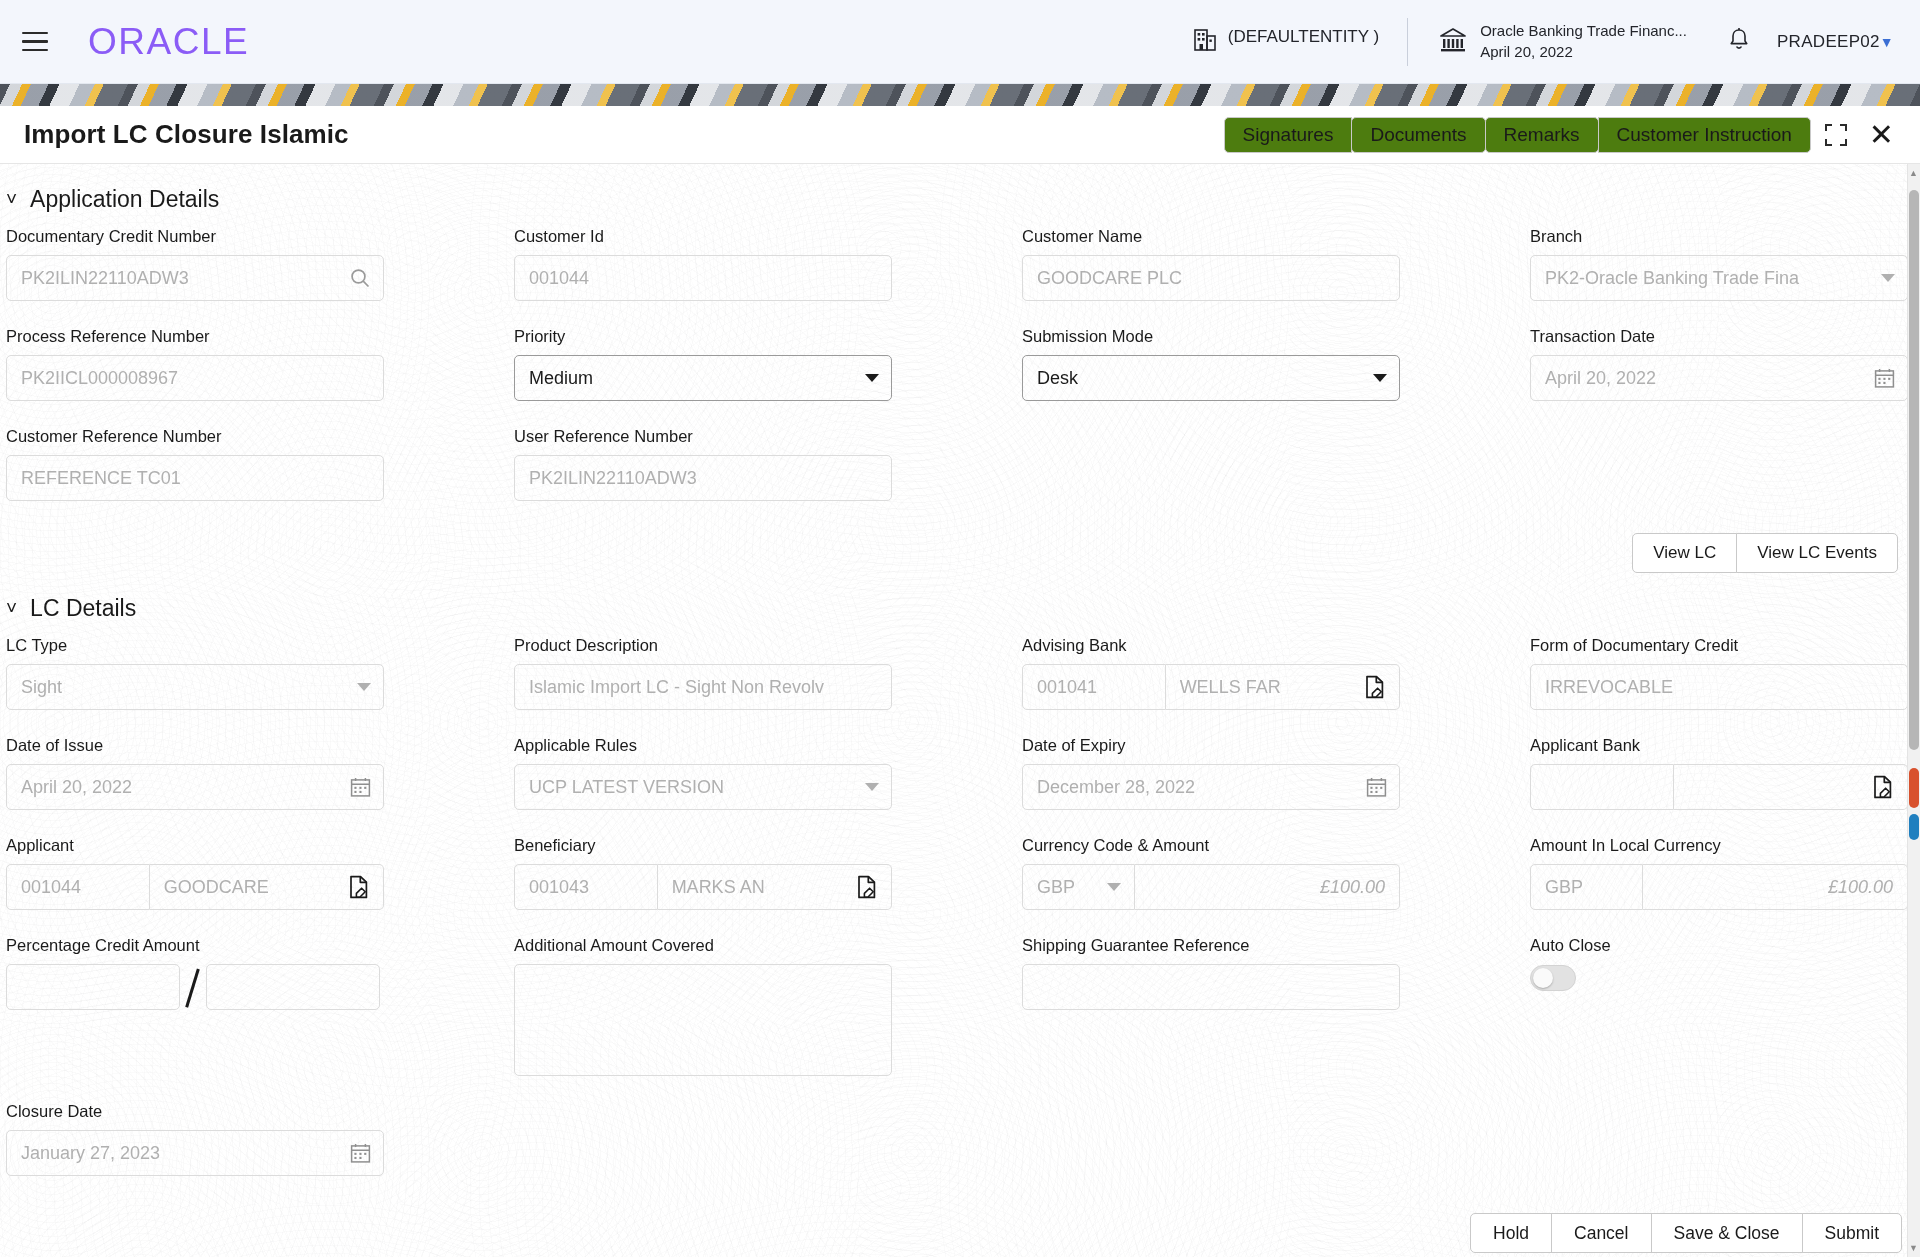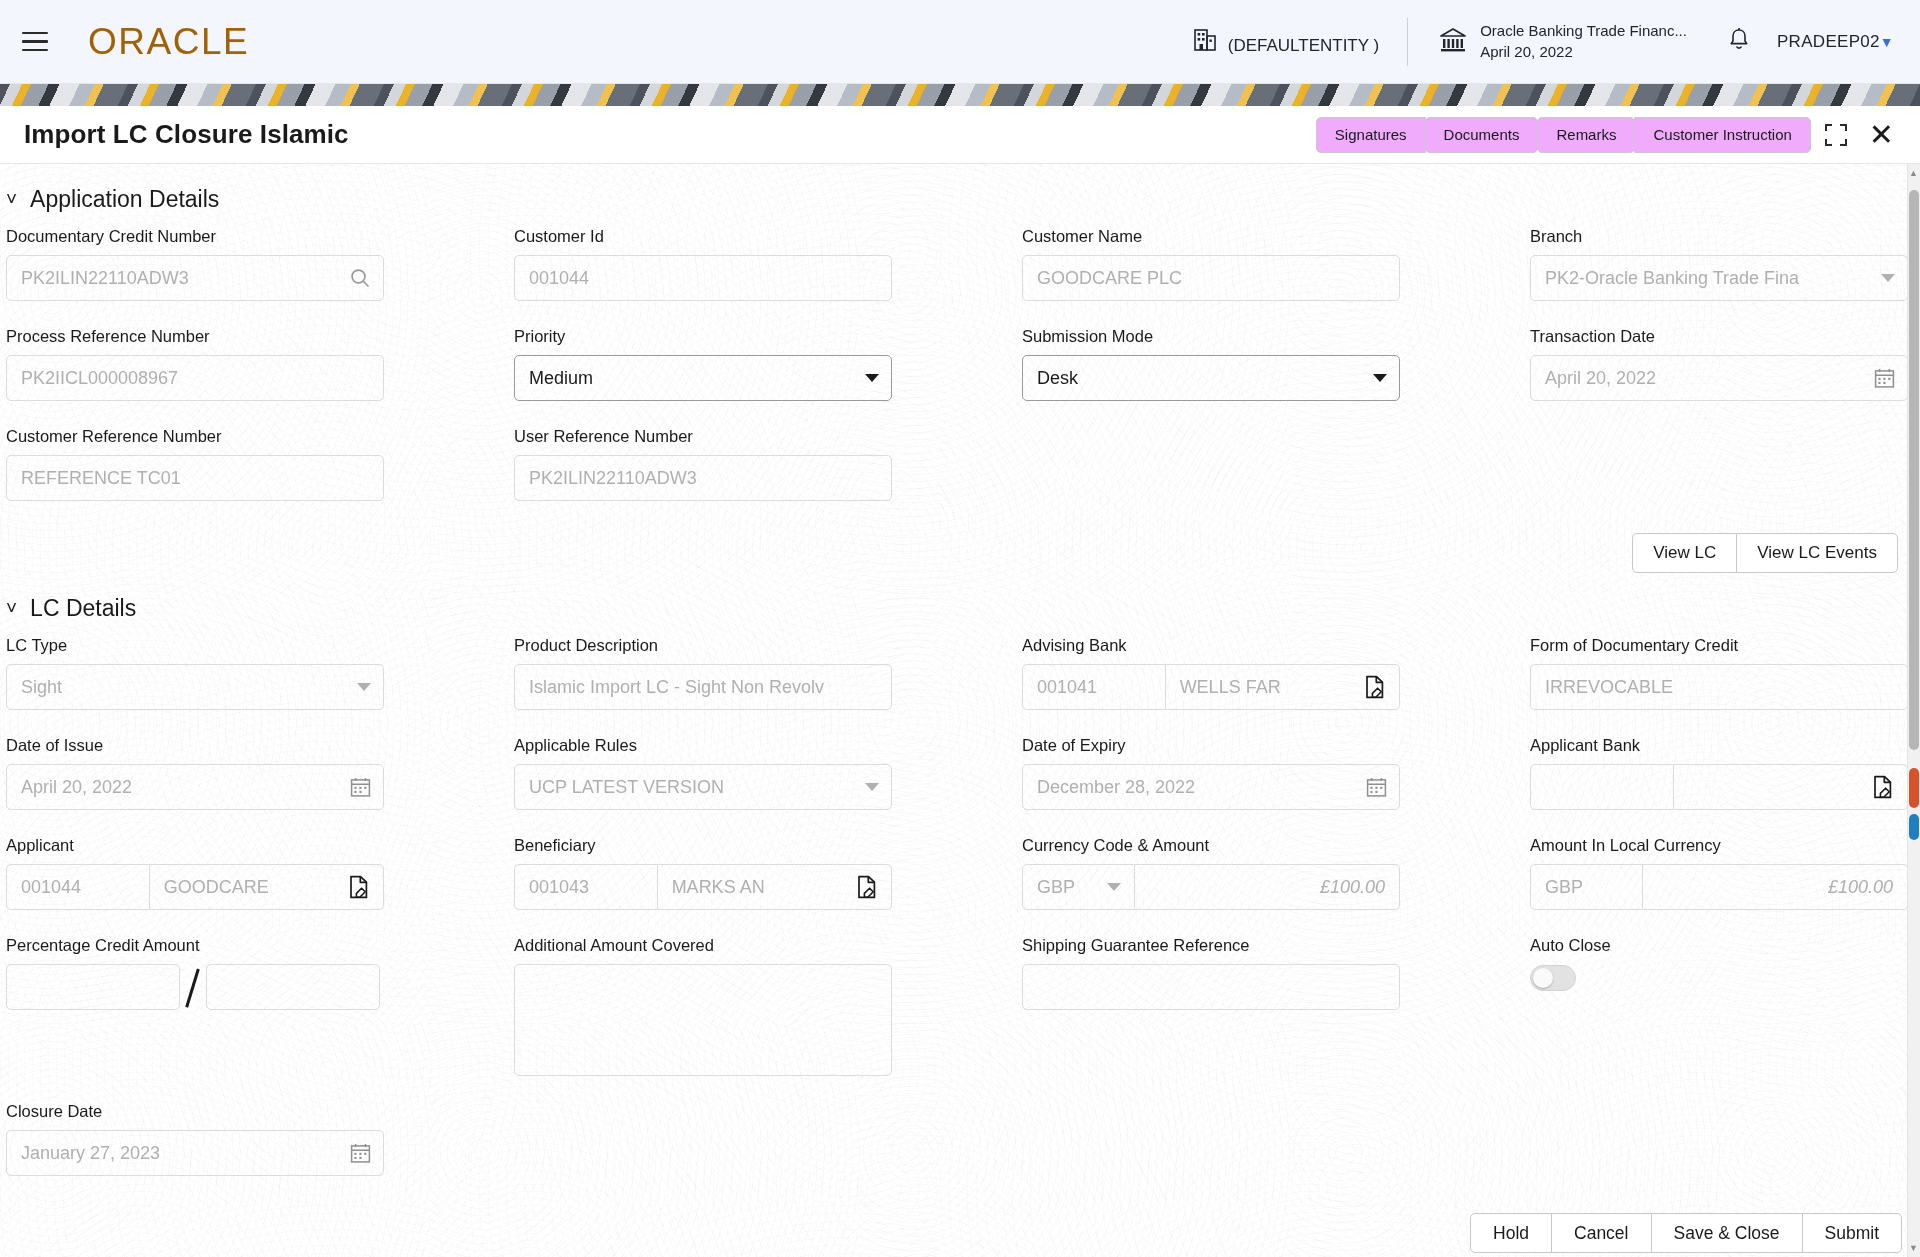--- a/index.html
+++ b/index.html
@@ -28,34 +28,34 @@
   }
   .hamburger span {
     display: block; height: 2.5px; background: #2b2b2b; border-radius: 1px;
   }
   .hamburger span:nth-child(1) { width: 26px; }
   .hamburger span:nth-child(2) { width: 26px; }
   .hamburger span:nth-child(3) { width: 26px; }
 
   .oracle-logo {
     margin-left: 32px;
-    color: #a16207;
+    color: #8b5cf6;
     font-size: 37px;
     font-weight: 400;
     letter-spacing: 1.5px;
     font-family: "Liberation Sans", sans-serif;
   }
   .topbar-right {
     margin-left: auto;
     display: flex;
     align-items: center;
     height: 56px;
   }
   .entity-block {
-    display: flex; align-items: flex-end; gap: 11px;
+    display: flex; align-items: flex-start; gap: 11px;
     padding-right: 28px;
     color: #23252b;
     font-size: 17px;
   }
   .divider-v {
     width: 1px; height: 48px; background: #c9cfdb;
   }
   .bank-block {
     display: flex; align-items: center; gap: 12px;
     padding: 0 30px;
@@ -113,24 +113,24 @@
     letter-spacing: .1px;
   }
   .head-actions {
     margin-left: auto;
     display: flex;
     align-items: center;
   }
   .hbtn {
     height: 36px;
     padding: 0 18px;
-    background: #f0abfc;
+    background: #4d7c0f;
     border: 1px solid #c9c9c9;
     border-radius: 5px;
-    font-size: 15px;
+    font-size: 19px;
     color: #1a1a1a;
     font-family: "Liberation Sans", sans-serif;
     cursor: pointer;
     margin-left: -1px;
     white-space: nowrap;
   }
   .hbtn:first-child { border-radius: 5px 0 0 5px; margin-left: 0; }
   .hbtn:last-of-type { border-radius: 0 5px 5px 0; }
   .expand-icon {
     margin-left: 14px; width: 22px; height: 22px;

